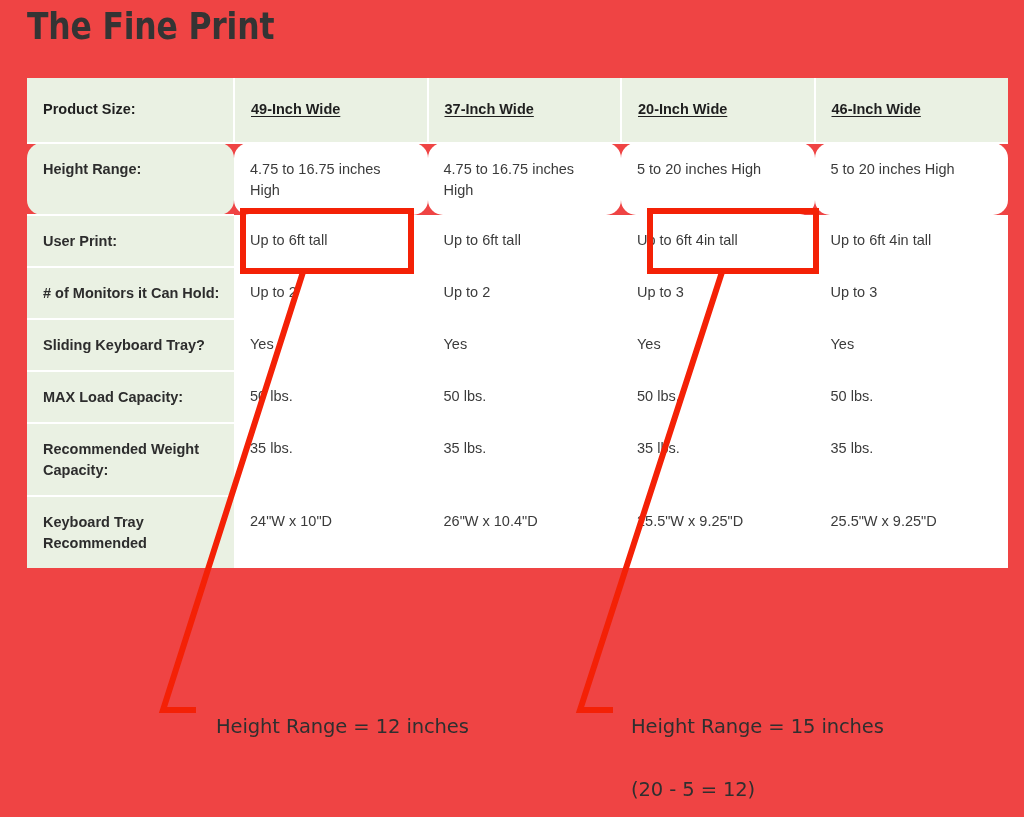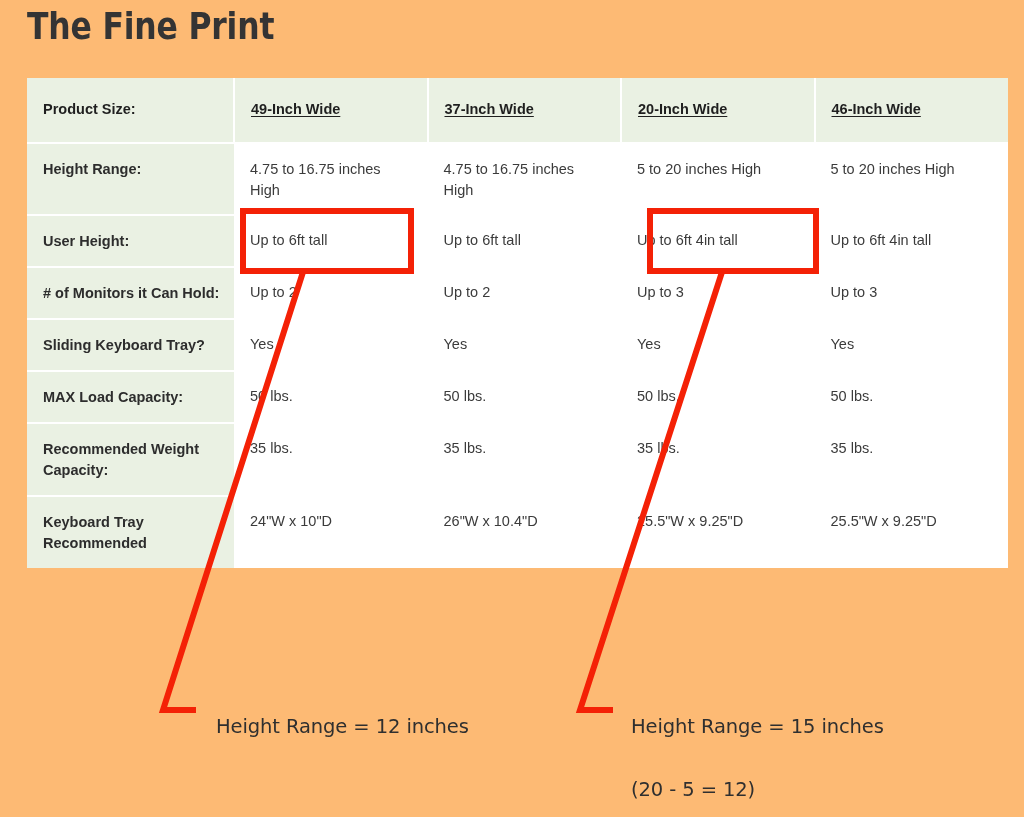--- a/index.html
+++ b/index.html
@@ -12,21 +12,21 @@
     background: #ffffff;
     font-family: "Liberation Sans", sans-serif;
     -webkit-font-smoothing: antialiased;
   }
 
   #page {
     position: relative;
     width: 1024px;
     height: 817px;
     overflow: hidden;
-    background: #fdba74;
+    background: #ef4444;
   }
 
   
   #page-title {
     position: absolute;
     left: 27px;
     top: 4px;
     font-family: "Liberation Sans Narrow", "DejaVu Sans Condensed", "Liberation Sans", sans-serif;
     font-size: 38px;
     font-weight: bold;
@@ -84,21 +84,21 @@
   #spec-table tr.header-row td .col-head {
     text-decoration: underline;
     text-underline-offset: 2px;
   }
 
   
   #spec-table td.data-cell { background: #ffffff; }
 
   
   tr.r-overall td { padding-top: 16px; padding-bottom: 26px; }
-  tr.r-height  td { padding-top: 16px; padding-bottom: 28px; }
+  tr.r-height  td { padding-top: 16px; padding-bottom: 28px; border-radius: 15px; }
   tr.r-user    td { padding-top: 16px; padding-bottom: 21px; }
   tr.r-monitors td { padding-top: 15px; padding-bottom: 24px; }
   tr.r-tray    td { padding-top: 16px; padding-bottom: 21px; }
   tr.r-max     td { padding-top: 15px; padding-bottom: 21px; }
   tr.r-rec     td { padding-top: 15px; padding-bottom: 27px; }
   tr.r-kbdim   td { padding-top: 20px; padding-bottom: 30px; }
 
   
   #annotation-layer {
     position: absolute;
@@ -156,21 +156,21 @@
 
       <tr class="r-height">
         <td class="row-label">Height Range:</td>
         <td class="data-cell">4.75 to 16.75 inches High</td>
         <td class="data-cell">4.75 to 16.75 inches High</td>
         <td class="data-cell">5 to 20 inches High</td>
         <td class="data-cell">5 to 20 inches High</td>
       </tr>
 
       <tr class="r-user">
-        <td class="row-label">User Height:</td>
+        <td class="row-label">User Print:</td>
         <td class="data-cell">Up to 6ft tall</td>
         <td class="data-cell">Up to 6ft tall</td>
         <td class="data-cell">Up to 6ft 4in tall</td>
         <td class="data-cell">Up to 6ft 4in tall</td>
       </tr>
 
       <tr class="r-monitors">
         <td class="row-label"># of Monitors it Can Hold:</td>
         <td class="data-cell">Up to 2</td>
         <td class="data-cell">Up to 2</td>

